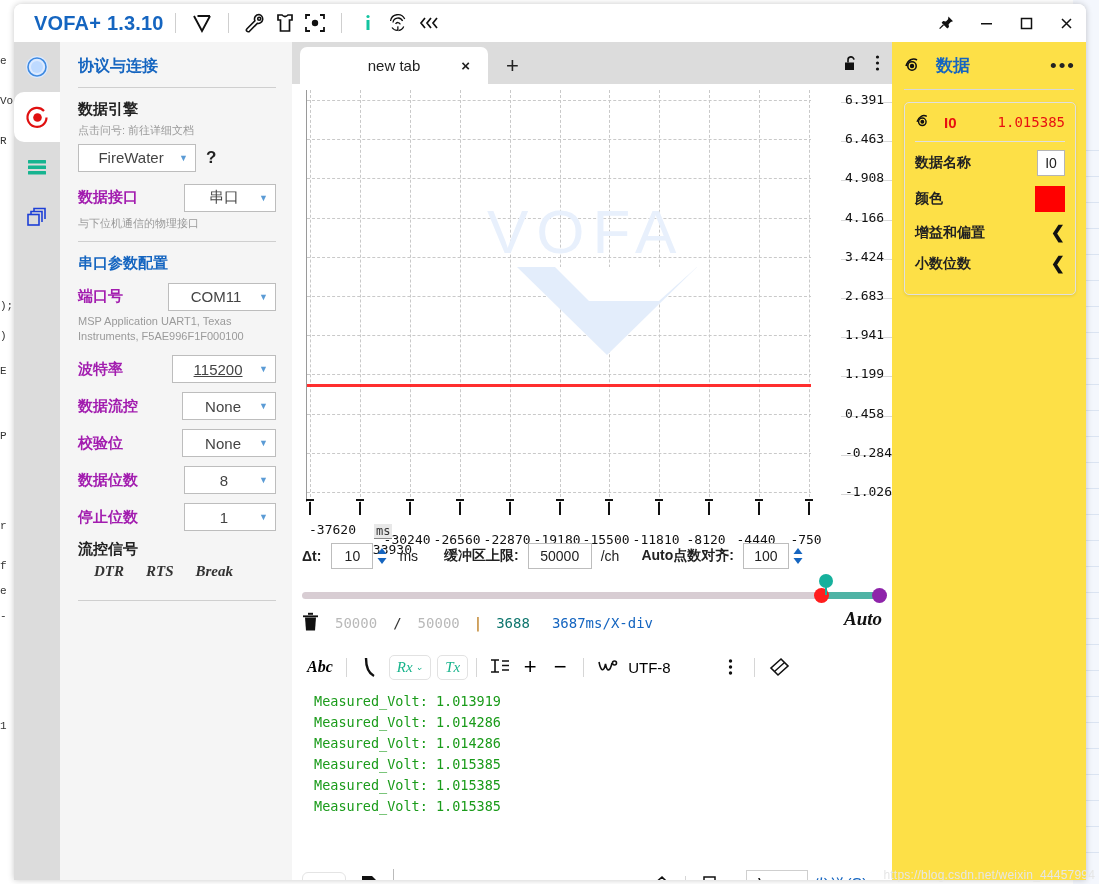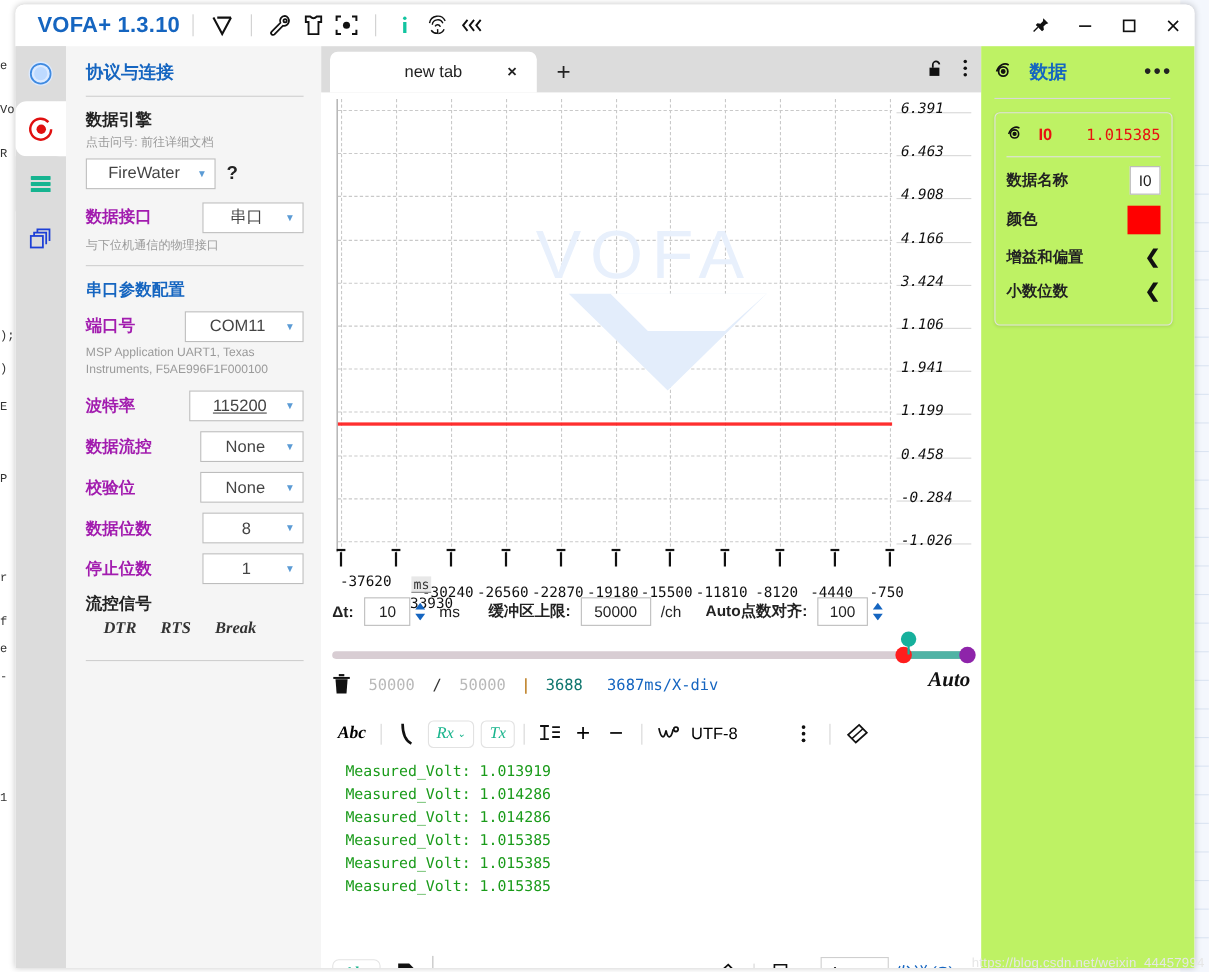--- a/index.html
+++ b/index.html
@@ -132,21 +132,21 @@
   .gridh { position: absolute; left: 0; width: 505px; height: 0;
            border-top: 1px dashed #c9c9c9; }
   #wm {
     position: absolute; left: 170px; top: 105px; width: 260px; height: 165px;
     opacity: 1; pointer-events: none;
   }
   #dataline {
     position: absolute; left: 0; width: 505px; height: 3px;
     background: #ff1d1d; opacity: 0.92;
   }
-  #ylabels { position: absolute; left: 513px; top: 0; width: 72px; height: 430px; font-style: italic; }
+  #ylabels { position: absolute; left: 539px; top: 0; width: 72px; height: 430px; }
   .ylab {
     position: absolute; left: 4px; font-family: "DejaVu Sans Mono", monospace;
     font-size: 13px; color: #111; white-space: nowrap;
   }
   .ytick { position: absolute; left: 0px; width: 68px; height: 0; border-top: 1px solid #d8d8d8; }
   #xaxis { position: absolute; left: 4px; top: 418px; width: 505px; height: 2px; }
   .xtick { position: absolute; top: 0; width: 2px; height: 13px; background: #111; }
   .xtickcap { position: absolute; top: -3px; width: 8px; height: 2px; background: #111; left: -3px;}
   .xlab {
     position: absolute; font-family: "DejaVu Sans Mono", monospace;
@@ -224,21 +224,21 @@
   .nlbox {
     border: 1px solid #cfcfcf; background: #fff; height: 30px; min-width: 62px;
     display: flex; align-items: center; justify-content: space-between;
     padding: 0 6px 0 10px; font-family: "DejaVu Sans Mono", monospace;
     font-size: 15px; font-weight: bold; color: #111; cursor: pointer; margin-left: 6px;
   }
 
   
   #rightpanel {
     position: absolute; left: 878px; top: 38px; width: 194px; height: 838px;
-    background: #bef264; padding: 12px 20px 0 12px;
+    background: #fde047; padding: 12px 10px 0 12px;
   }
   #rp-head { display: flex; align-items: center; gap: 10px; }
   #rp-title { font-size: 17px; font-weight: bold; color: #1565c0; }
   #rp-dots { margin-left: auto; font-size: 19px; letter-spacing: 2px; color: #222; cursor: pointer; line-height: 0.6; }
   #rp-hr { height: 1px; background: #d8d8d8; margin: 12px 2px 12px 0; }
   #card {
     border: 1px solid #e0e0e0; border-radius: 5px; padding: 9px 10px 10px 10px;
     box-shadow: 0 1px 3px rgba(0,0,0,0.10);
   }
   #card-head { display: flex; align-items: center; gap: 9px; }
@@ -567,21 +567,21 @@
           <div class="ylab" style="top: 8px;">6.391</div>
           <div class="ytick" style="top: 57px;"></div>
           <div class="ylab" style="top: 47px;">6.463</div>
           <div class="ytick" style="top: 96px;"></div>
           <div class="ylab" style="top: 86px;">4.908</div>
           <div class="ytick" style="top: 136px;"></div>
           <div class="ylab" style="top: 126px;">4.166</div>
           <div class="ytick" style="top: 175px;"></div>
           <div class="ylab" style="top: 165px;">3.424</div>
           <div class="ytick" style="top: 214px;"></div>
-          <div class="ylab" style="top: 204px;">1.106</div>
+          <div class="ylab" style="top: 204px;">2.683</div>
           <div class="ytick" style="top: 253px;"></div>
           <div class="ylab" style="top: 243px;">1.941</div>
           <div class="ytick" style="top: 292px;"></div>
           <div class="ylab" style="top: 282px;">1.199</div>
           <div class="ytick" style="top: 332px;"></div>
           <div class="ylab" style="top: 322px;">0.458</div>
           <div class="ytick" style="top: 371px;"></div>
           <div class="ylab" style="top: 361px;">-0.284</div>
           <div class="ytick" style="top: 410px;"></div>
           <div class="ylab" style="top: 400px;">-1.026</div>

